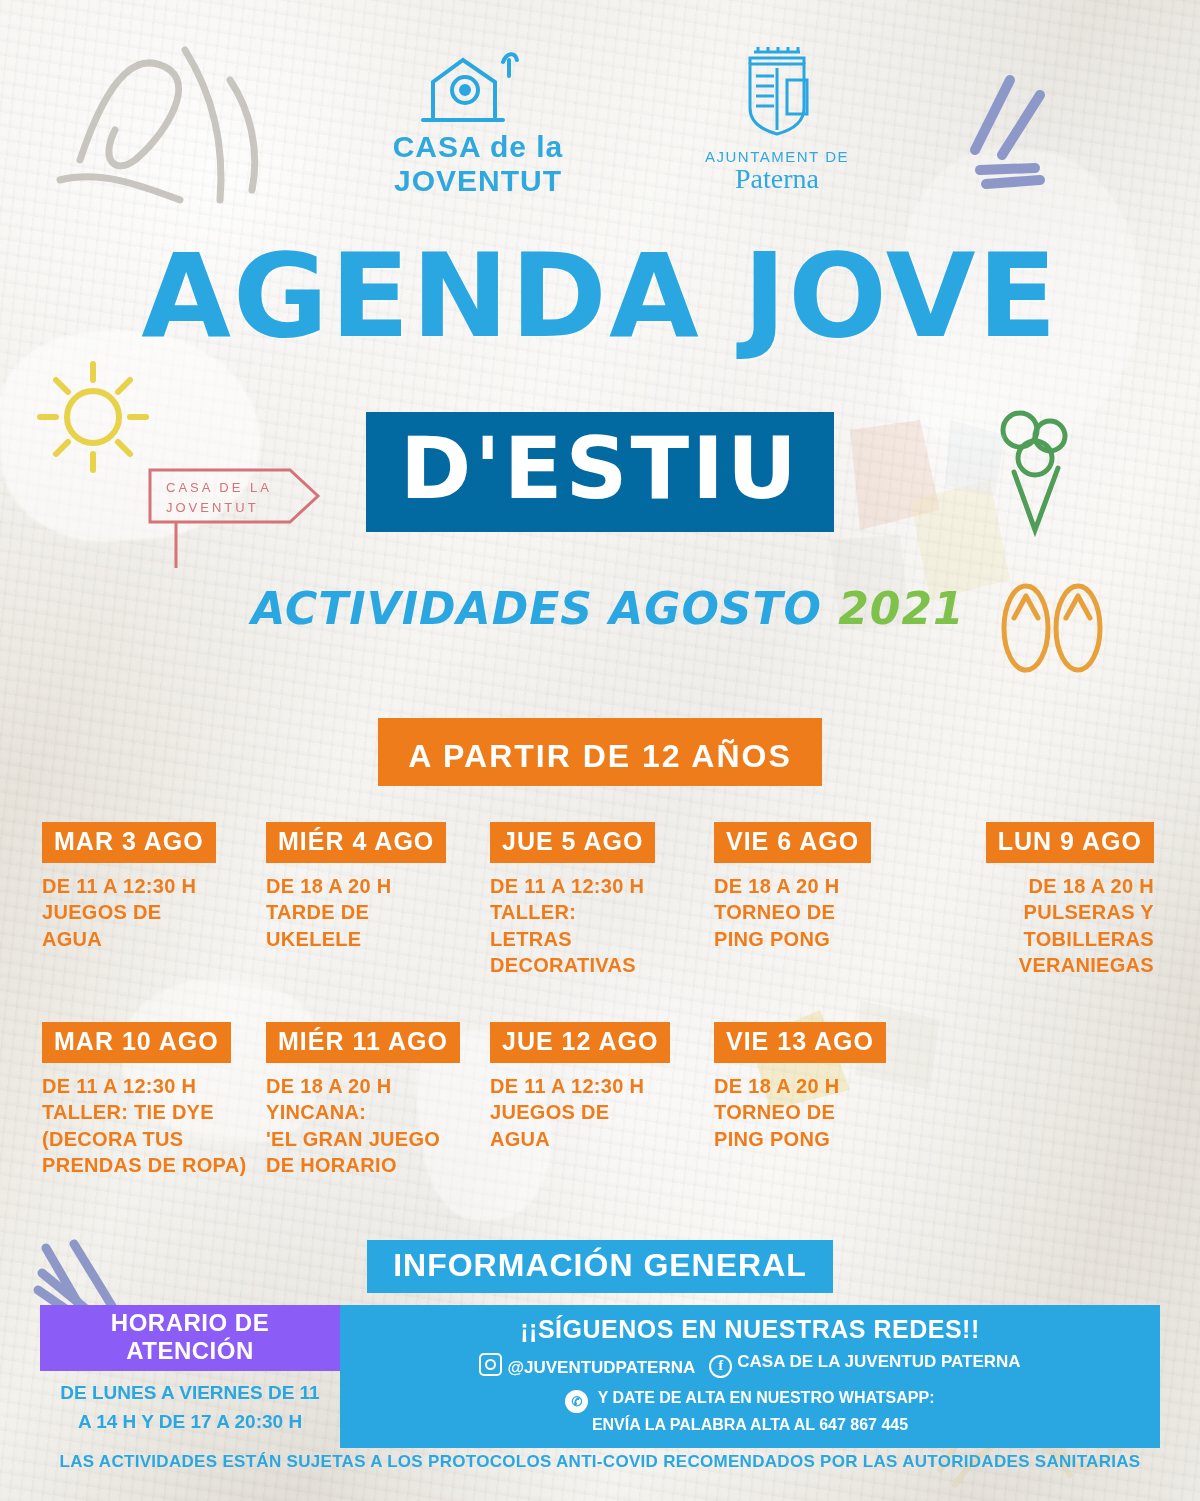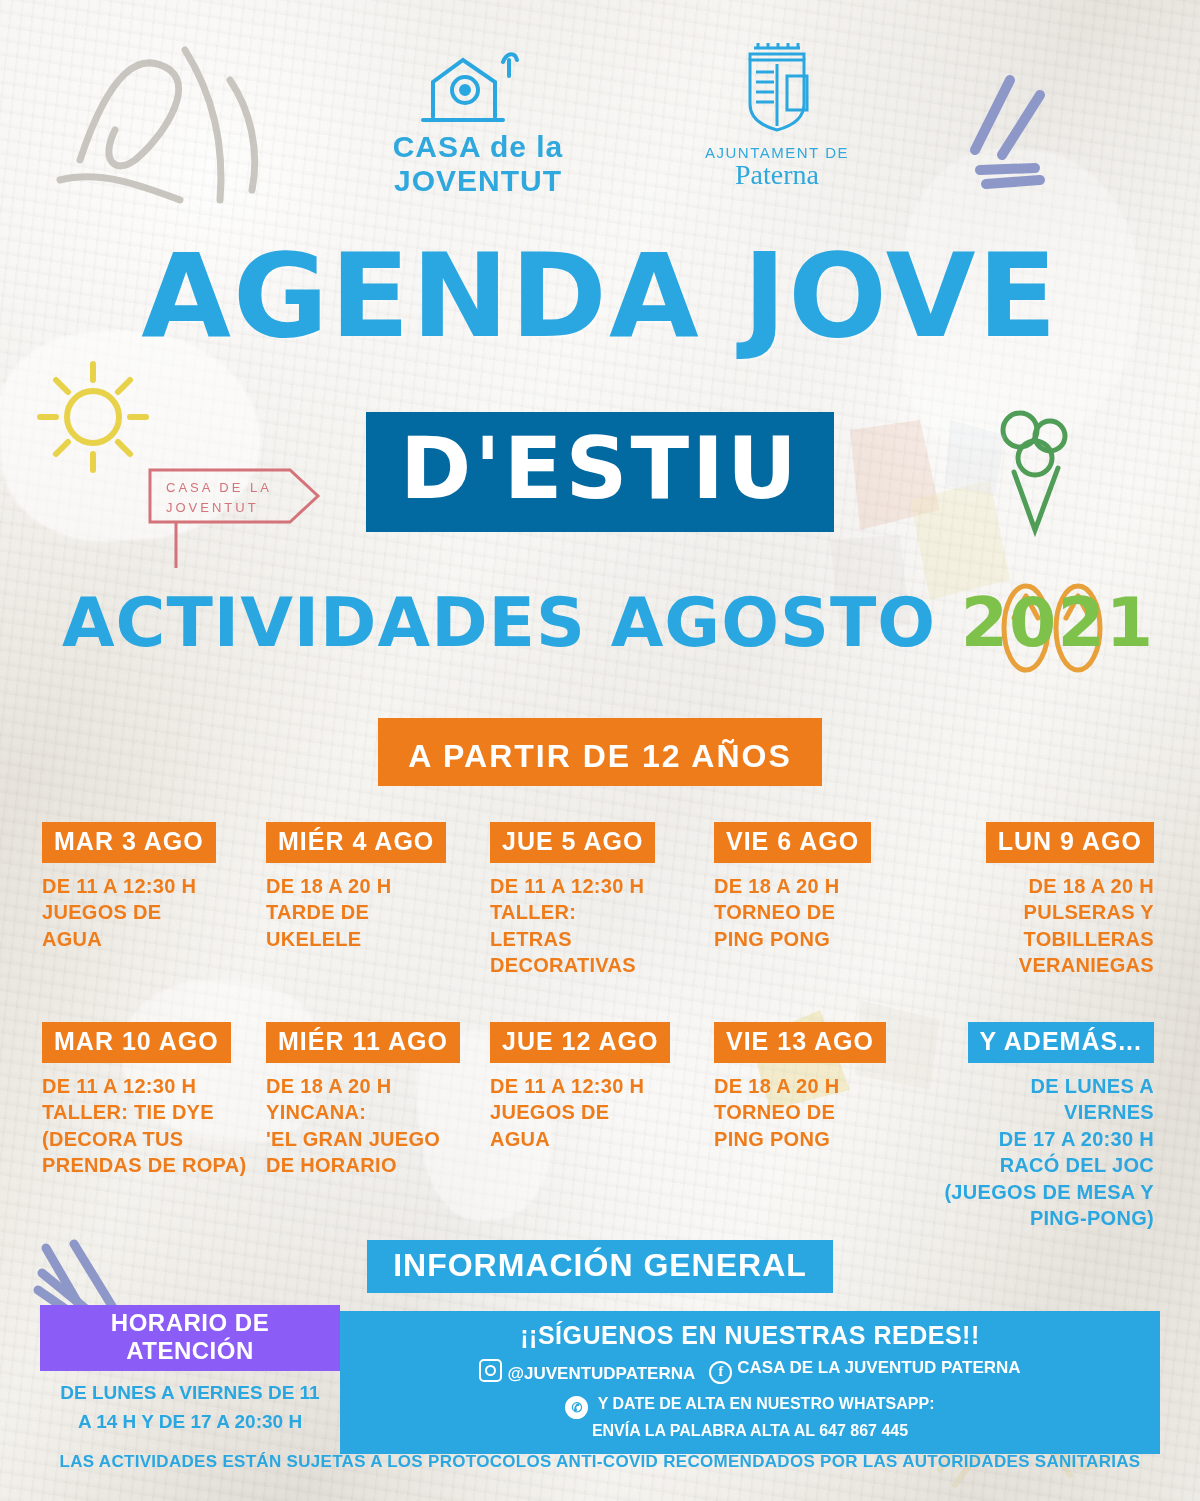--- a/index.html
+++ b/index.html
@@ -31,21 +31,21 @@
   .t4{left:420px;top:1030px;width:130px;height:190px;transform:rotate(-8deg);border-radius:40% 60% 55% 45%;opacity:.75;}
 
   
   .scribble{position:absolute;pointer-events:none;}
   .paintblob{position:absolute;pointer-events:none;opacity:.55;}
 
   
   .page{position:relative;z-index:5;width:1200px;height:1501px;}
 
   
-  .logos{position:absolute;top:42px;left:0;right:0;display:flex;justify-content:center;gap:54px;align-items:flex-start;}
+  .logos{position:absolute;top:42px;left:0;right:0;display:flex;justify-content:center;gap:54px;align-items:center;}
   .logo-cj{width:300px;text-align:center;color:#2fa8dd;}
   .logo-cj .cjtext{font-size:30px;font-weight:bold;letter-spacing:1px;margin-top:-6px;}
   .logo-pt{width:190px;text-align:center;color:#2fa8dd;}
   .logo-pt .pt1{font-size:15px;letter-spacing:1.5px;margin-top:2px;}
   .logo-pt .pt2{font-size:28px;font-family:"Liberation Serif",serif;margin-top:-2px;}
 
   
   .title-main{
     position:absolute;top:228px;left:0;right:0;text-align:center;
     font-size:116px;font-weight:bold;color:#2aa7e0;letter-spacing:2px;
@@ -53,22 +53,23 @@
     text-shadow:2px 2px 0 rgba(255,255,255,.35);
   }
   .title-sub-wrap{position:absolute;top:412px;left:0;right:0;text-align:center;}
   .title-sub{
     display:inline-block;background:#0369a1;color:#fff;
     font-size:86px;font-weight:bold;letter-spacing:3px;
     padding:6px 34px 14px 34px;font-family:"DejaVu Sans",sans-serif;
   }
   .title-3{
     position:absolute;top:583px;left:16px;right:0;text-align:center;
-    font-size:68px;font-weight:bold;color:#2aa7e0;letter-spacing:1px;
+    font-size:44px;font-weight:bold;color:#2aa7e0;letter-spacing:1px;
     font-family:"DejaVu Sans",sans-serif;
+    font-style:italic;
   }
   .title-3 .year{color:#7ec14b;}
 
   .age-wrap{position:absolute;top:718px;left:0;right:0;text-align:center;}
   .age{
     display:inline-block;background:#ef7c1b;color:#fff;
     font-size:32px;font-weight:bold;letter-spacing:2px;padding:20px 30px 11px 30px;
   }
 
   
@@ -89,21 +90,21 @@
 
   
   .info-wrap{position:absolute;top:1240px;left:0;right:0;text-align:center;}
   .info-title{
     display:inline-block;background:#2aa7e0;color:#fff;font-size:32px;font-weight:bold;
     letter-spacing:1px;padding:7px 26px 9px 26px;
   }
   .info-cols{position:absolute;top:1305px;left:40px;width:1120px;display:flex;align-items:flex-start;}
   .ic1{width:300px;text-align:center;}
   .ic2{width:240px;text-align:center;}
-  .ic3{flex:1;margin-top:6px;}
+  .ic3{flex:1;}
   .ic-head{background:#8b5cf6;color:#fff;display:inline-block;font-size:24px;font-weight:bold;
     letter-spacing:.5px;padding:4px 12px 6px 12px;margin-bottom:8px;}
   .ic-body{color:#2aa7e0;font-weight:bold;font-size:19px;line-height:1.5;}
   .redes{background:#2aa7e0;color:#fff;padding:10px 14px 12px 14px;text-align:center;}
   .redes .r1{font-size:25px;font-weight:bold;letter-spacing:.5px;}
   .redes .r2{font-size:17px;font-weight:bold;margin-top:8px;display:flex;justify-content:center;gap:14px;align-items:center;flex-wrap:wrap;}
   .redes .r3{font-size:16px;font-weight:bold;margin-top:8px;line-height:1.45;}
   .sicon{display:inline-block;width:19px;height:19px;border-radius:5px;border:2px solid #fff;position:relative;vertical-align:-3px;margin-right:5px;}
   .sicon.ig:after{content:"";position:absolute;left:4px;top:4px;width:7px;height:7px;border:2px solid #fff;border-radius:50%;}
   .sicon.fb{border-radius:50%;font-size:14px;line-height:17px;text-align:center;font-family:"Liberation Serif",serif;}
@@ -305,28 +306,20 @@
       <div class="line">DE 11 A 12:30 H</div>
       <div class="line">JUEGOS DE</div>
       <div class="line">AGUA</div>
     </div>
     <div class="col c4">
       <div class="daybadge">VIE 13 AGO</div>
       <div class="line">DE 18 A 20 H</div>
       <div class="line">TORNEO DE</div>
       <div class="line">PING PONG</div>
     </div>
-    <div class="col c5 blue">
-      <div class="daybadge blue">Y ADEMÁS...</div>
-      <div class="line">DE LUNES A VIERNES</div>
-      <div class="line">DE 17 A 20:30 H</div>
-      <div class="line">RACÓ DEL JOC</div>
-      <div class="line">(JUEGOS DE MESA Y</div>
-      <div class="line">PING-PONG)</div>
-    </div>
   </div>
 
   <div class="info-wrap">
     <span class="info-title">INFORMACIÓN GENERAL</span>
   </div>
 
   <div class="info-cols">
     <div class="ic1">
       <div class="ic-head">HORARIO DE ATENCIÓN</div>
       <div class="ic-body">

